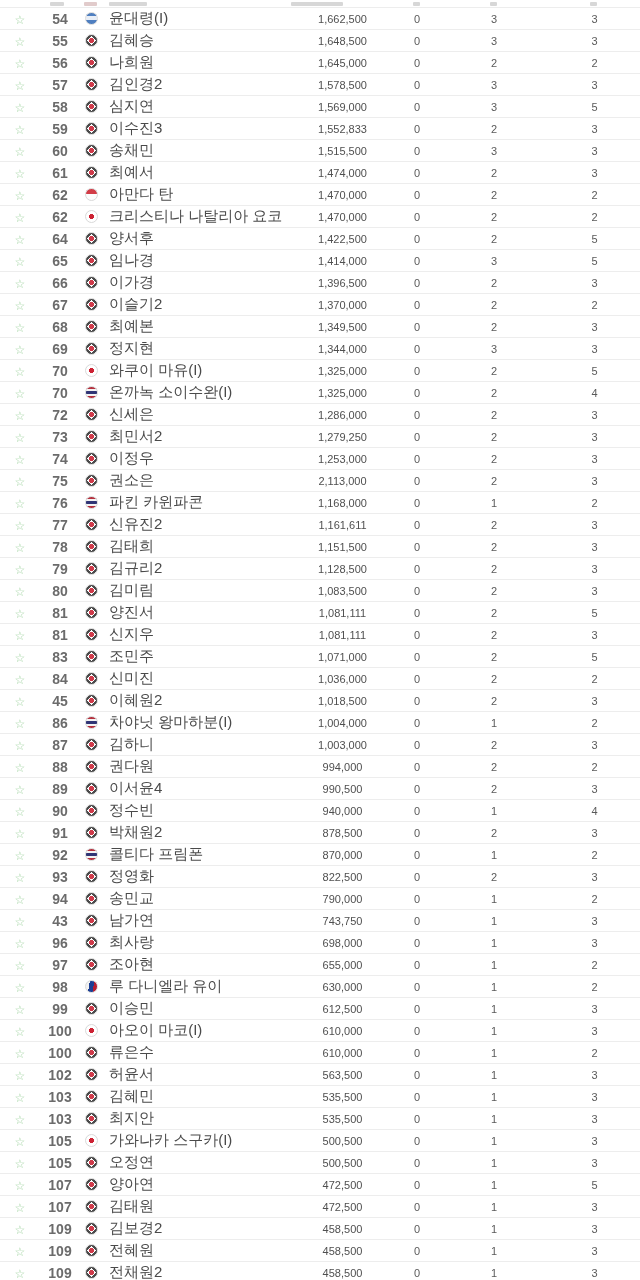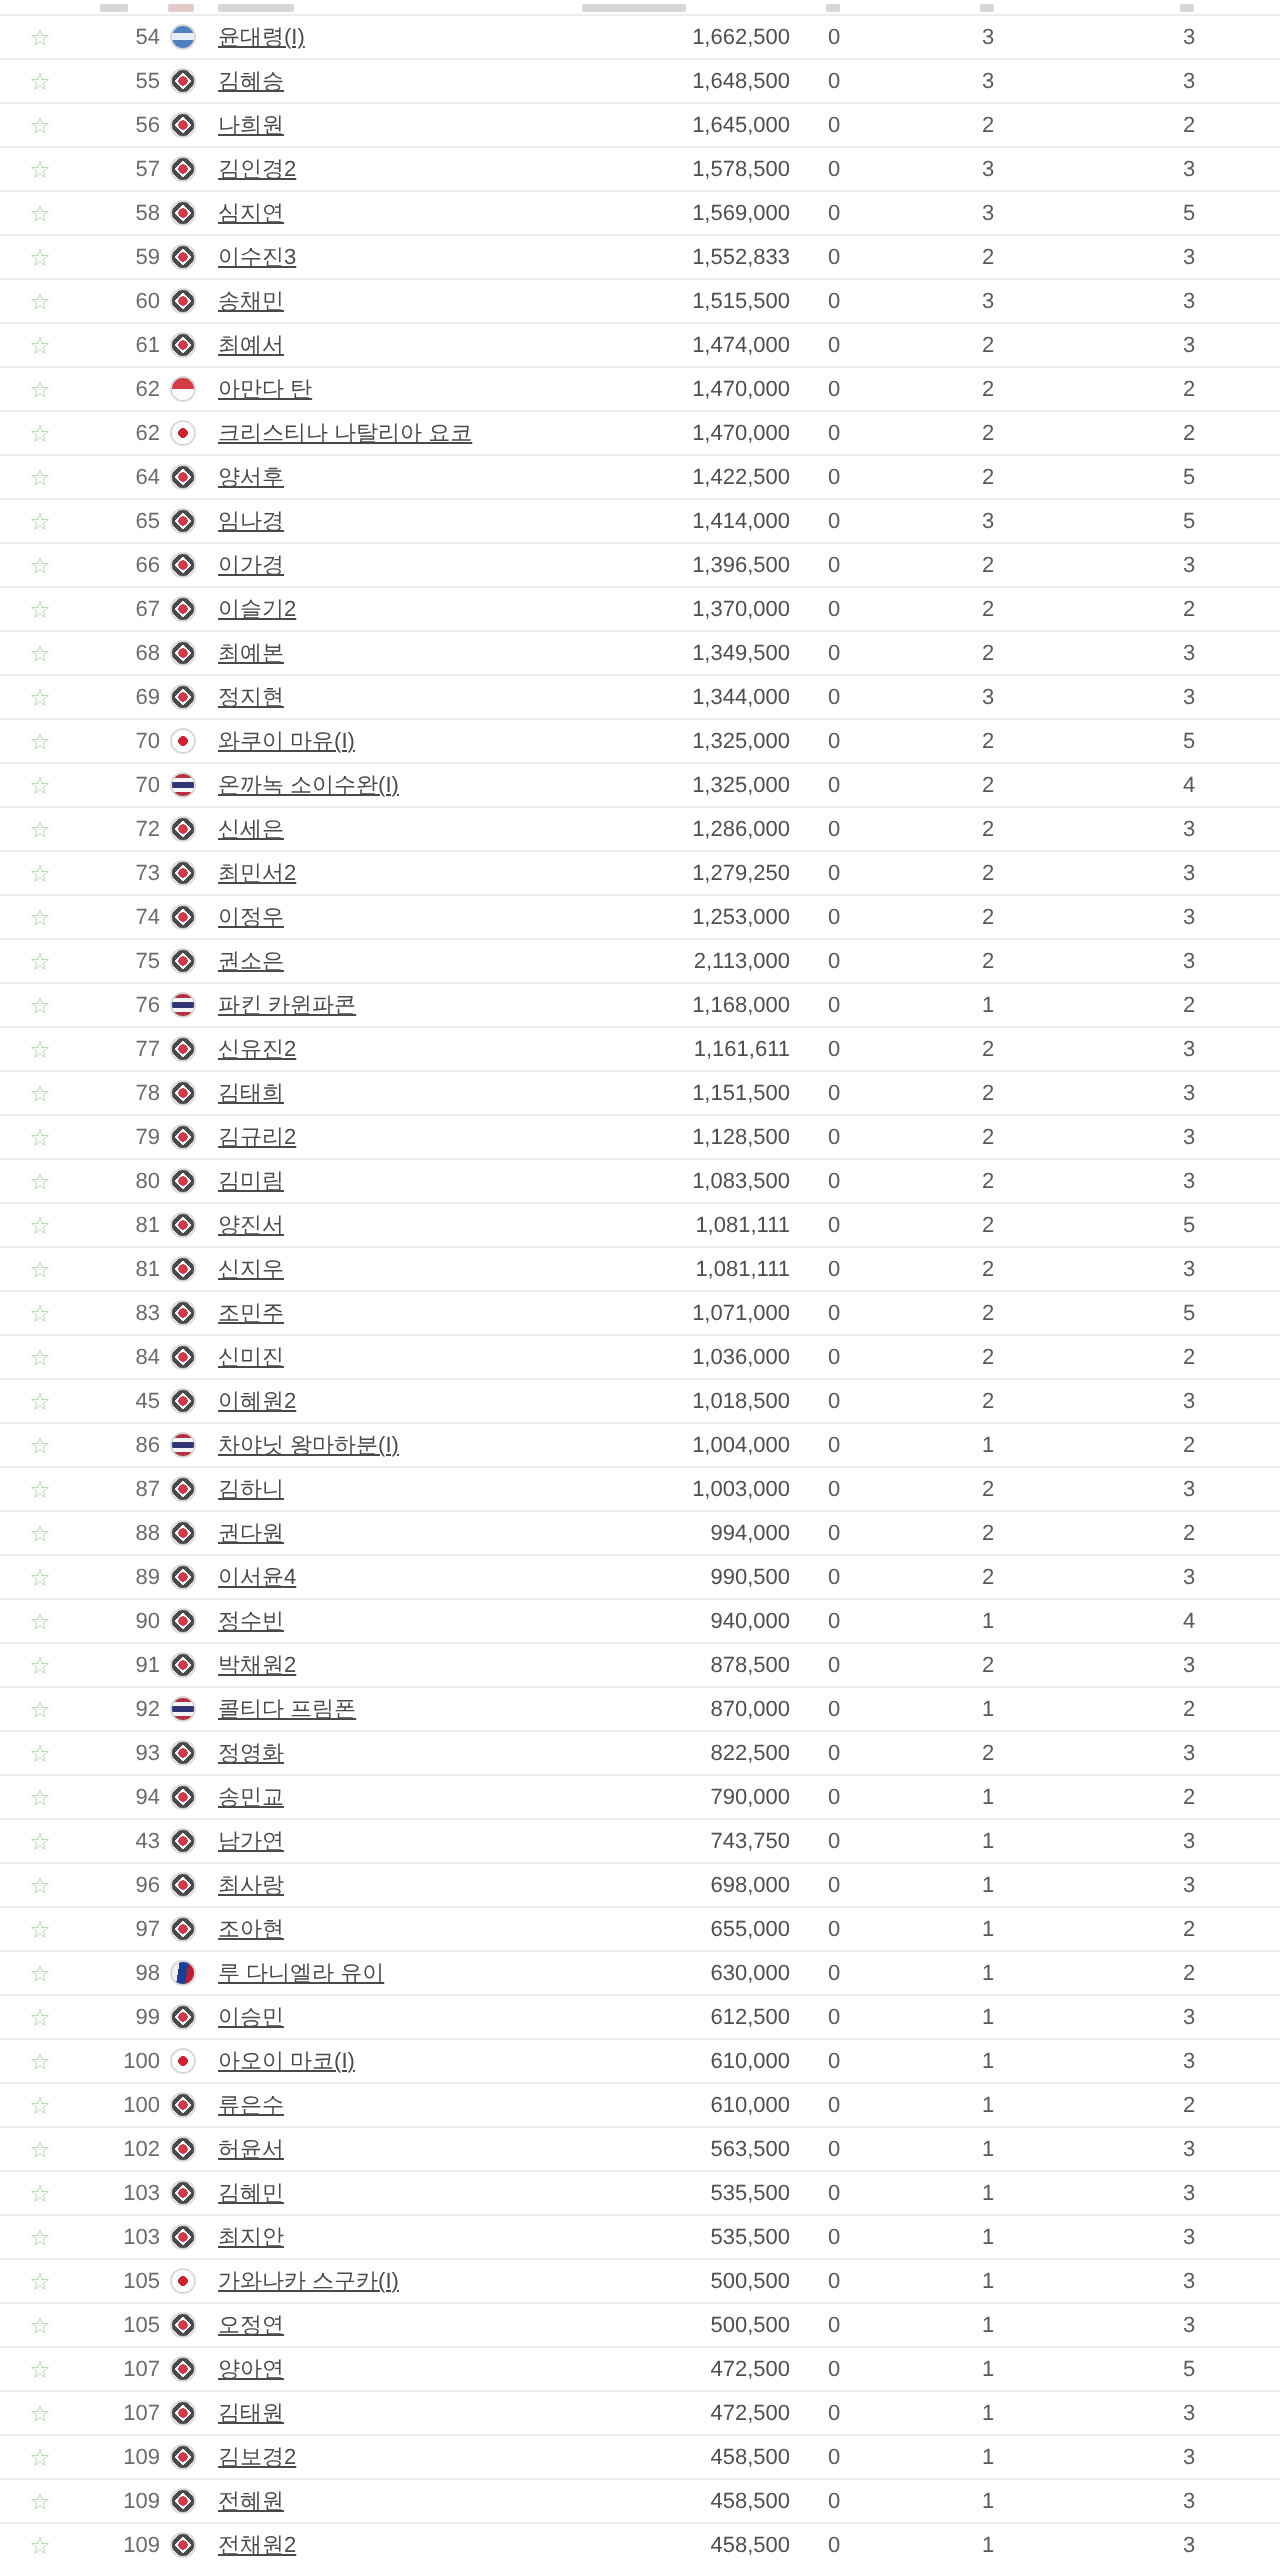--- a/index.html
+++ b/index.html
@@ -1,25 +1,25 @@
 <!DOCTYPE html>
 <html><head>
 <meta charset="utf-8">
 <style>
   * { margin:0; padding:0; box-sizing:border-box; }
   html,body { width:640px; height:1280px; overflow:hidden; background:#fff;
     font-family:"Liberation Sans","DejaVu Sans",sans-serif; }
   .table { width:640px; }
   .row { display:flex; align-items:center; height:22px; border-bottom:1px solid #ededed; background:#fff; }
   .c-star  { width:40px;  text-align:center; flex:0 0 40px; }
-  .c-rank  { width:40px;  text-align:right; flex:0 0 40px; font-size:11px; color:#6b6b6b; }
+  .c-rank  { width:40px;  text-align:center; flex:0 0 40px; font-size:14px; color:#6b6b6b;font-weight:bold; }
   .c-flag  { width:22px;  flex:0 0 22px; display:flex; justify-content:center; align-items:center; }
-  .c-name  { width:188px; flex:0 0 188px; padding-left:7px; font-size:11px; color:#4a4a4a;
-             white-space:nowrap; overflow:hidden;text-decoration:underline; }
-  .c-money { width:105px; flex:0 0 105px; text-align:right; font-size:11px; color:#4f4f4f; }
+  .c-name  { width:188px; flex:0 0 188px; padding-left:7px; font-size:15px; color:#4a4a4a;
+             white-space:nowrap; overflow:hidden; }
+  .c-money { width:105px; flex:0 0 105px; text-align:center; font-size:11px; color:#4f4f4f; }
   .c-n1    { width:44px;  flex:0 0 44px;  text-align:center; font-size:11px; color:#5a5a5a; }
   .c-n2    { width:110px; flex:0 0 110px; text-align:center; font-size:11px; color:#5a5a5a; }
   .c-n3    { width:91px;  flex:0 0 91px;  text-align:center; font-size:11px; color:#5a5a5a; }
   .star { color:#a3d4a3; font-size:12px; line-height:1; cursor:pointer; }
   .flag { width:13px; height:13px; border-radius:50%; display:inline-block;
           border:1px solid #d9d9d9; background-color:#fff; background-size:cover; }
   .f-kr { background-color:#fdfdfd; background-image:
       radial-gradient(circle at 50% 50%, #cf3a4a 0 29%, transparent 31%),
       linear-gradient(45deg,  transparent 0 16%, #4a4a4a 16% 30%, transparent 30% 70%, #4a4a4a 70% 84%, transparent 84%),
       linear-gradient(135deg, transparent 0 16%, #4a4a4a 16% 30%, transparent 30% 70%, #4a4a4a 70% 84%, transparent 84%); }

